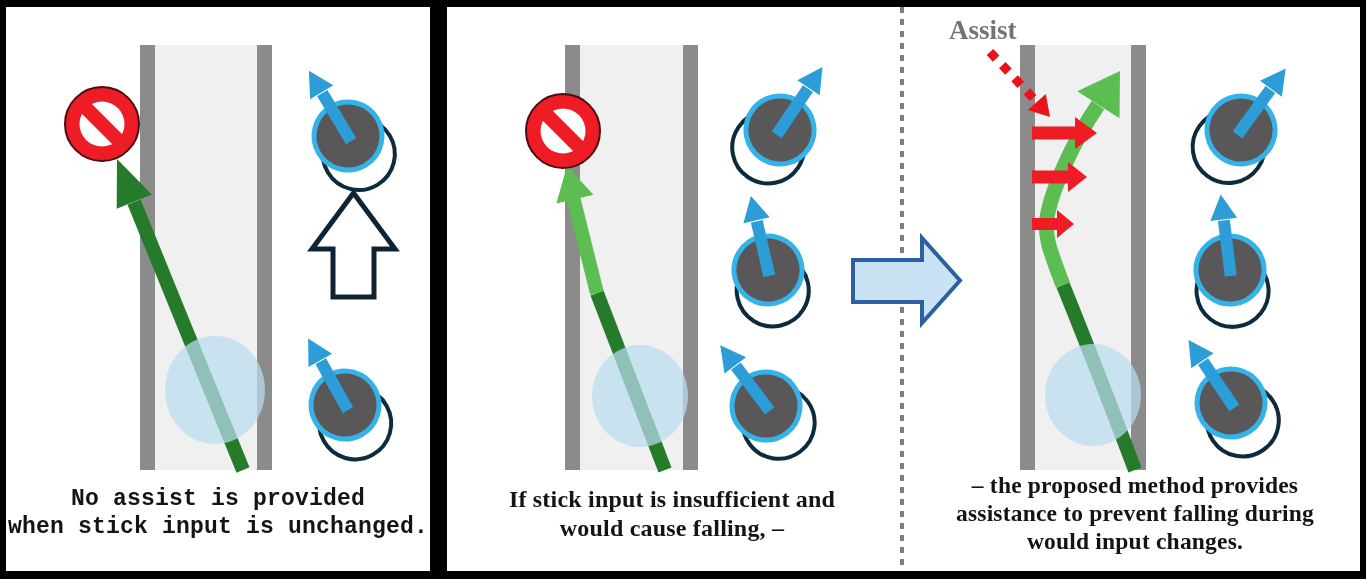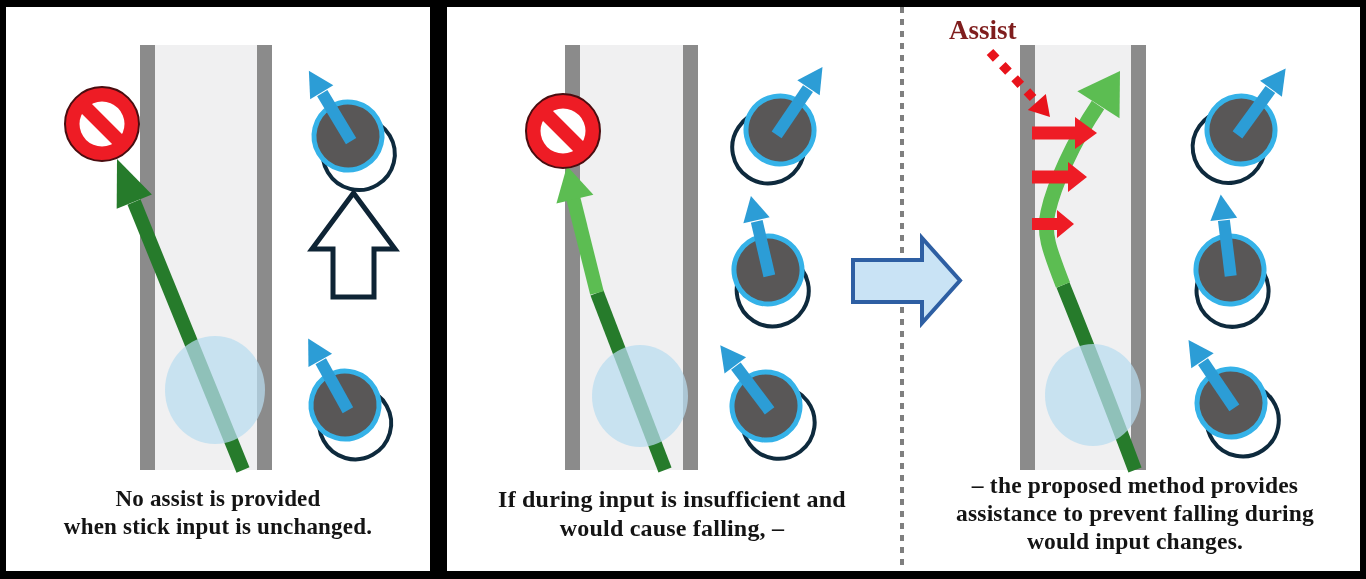--- a/index.html
+++ b/index.html
@@ -1,27 +1,27 @@
 <!DOCTYPE html>
 <html><head>
 <meta charset="utf-8">
 <style>
   html,body{margin:0;padding:0;background:#ffffff;}
   .figure{position:relative;width:1366px;height:579px;background:#000000;overflow:hidden;
           font-family:"Liberation Serif",serif;}
   .panel{position:absolute;top:7px;height:564px;background:#ffffff;}
-  #panel1{left:6px;width:424px;}
+  #panel1{left:6px;width:424px;font-family:Liberation Mono, monospace;}
   #panel23{left:447px;width:913px;}
   .panel svg{position:absolute;left:0;top:0;}
   .caption{position:absolute;font-weight:bold;color:#141414;text-align:center;
            white-space:pre-line;letter-spacing:.2px;}
   #cap1{left:0;right:0;top:478px;font-size:23px;line-height:1.22;}
   #cap2{left:6px;width:438px;top:478px;font-size:24px;line-height:1.22;}
   #cap3{left:463px;width:450px;top:464px;font-size:23.5px;line-height:1.2;}
-  .assist-label{position:absolute;left:502px;top:8px;font-weight:bold;font-size:27px;color:#7f1d1d;}
+  .assist-label{position:absolute;left:502px;top:8px;font-weight:bold;font-size:27px;color:#737373;}
   
   .road-surface{fill:#f0f0f1;}
   .road-edge{fill:#8b8b8b;}
   .traj-dark{stroke:#267b2b;fill:none;}
   .traj-dark-fill{fill:#267b2b;}
   .traj-light{stroke:#5cbd52;fill:none;}
   .traj-light-fill{fill:#5cbd52;}
   .footprint{fill:#b9dcf0;opacity:.72;}
   .jring{fill:none;stroke:#0e2a3d;stroke-width:4;}
   .jcap{fill:#595757;stroke:#35b2e8;stroke-width:5;}
@@ -150,19 +150,19 @@
           <circle class="jcap" cx="0" cy="0" r="34"></circle>
           <line class="jshaft" x1="0" y1="6" x2="0" y2="-50"></line>
           <polygon class="jhead" points="0,-76 13.5,-51 -13.5,-51"></polygon>
         </g>
       </g>
 
       <polygon points="406,253 475,253 475,231 513,273.5 475,316 475,295 406,295" fill="#c9e3f5" stroke="#2e5fa3" stroke-width="4"></polygon>
     </svg>
 
     <div class="assist-label">Assist</div>
-    <div class="caption" id="cap2">If during input is insufficient and
+    <div class="caption" id="cap2">If stick input is insufficient and
 would cause falling, –</div>
     <div class="caption" id="cap3">– the proposed method provides
 assistance to prevent falling during
 would input changes.</div>
   </section>
 </div>
 
 </body></html>

